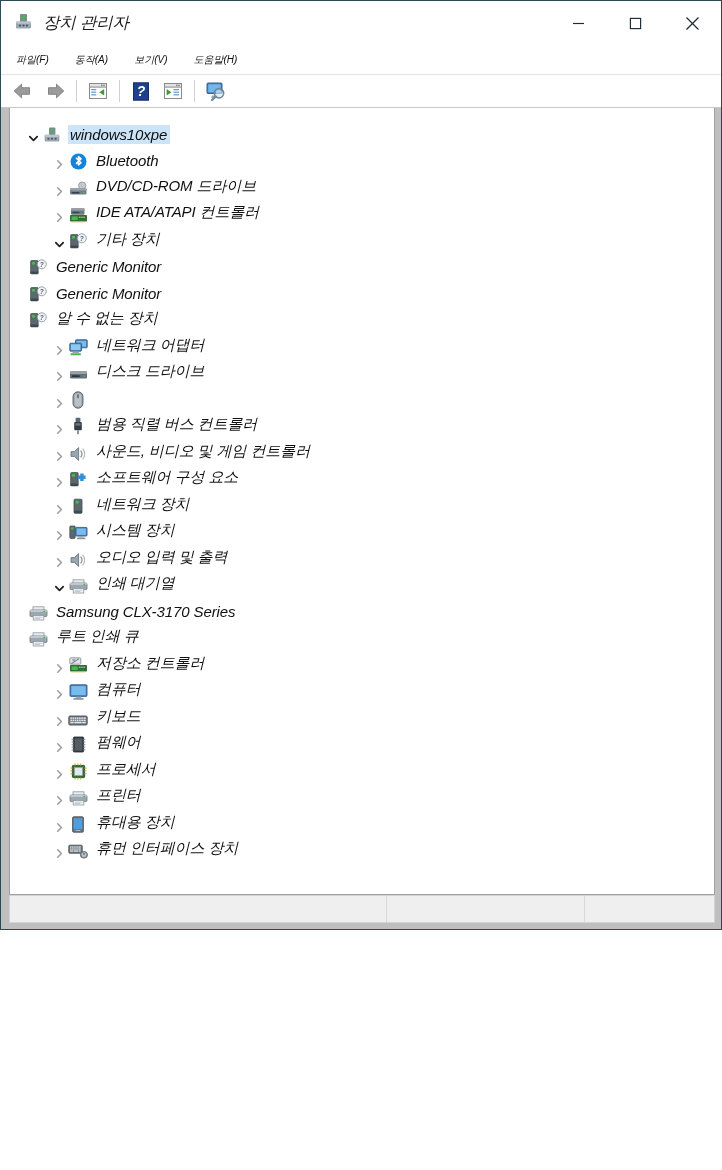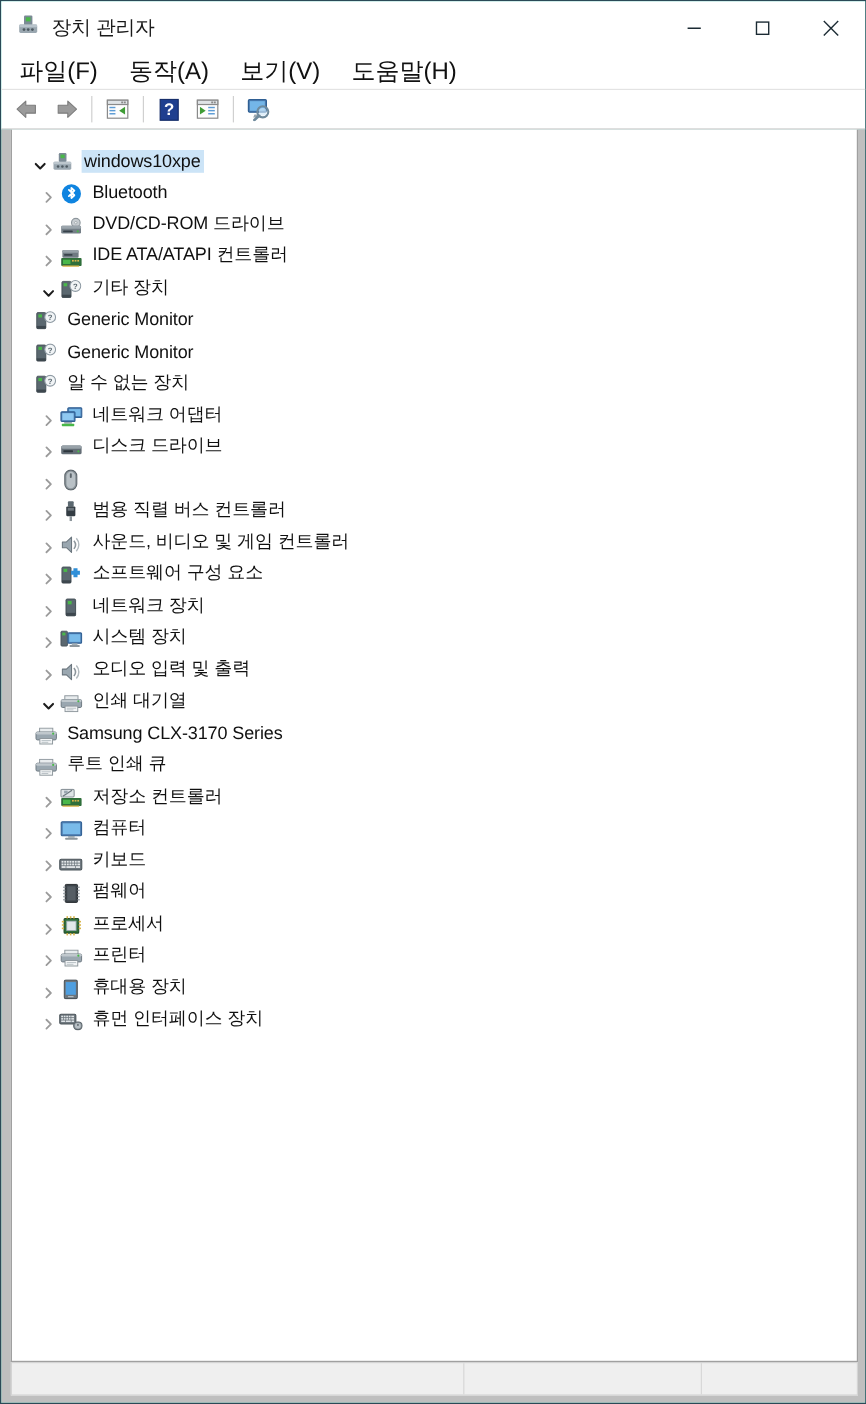--- a/index.html
+++ b/index.html
@@ -6,25 +6,26 @@
   html, body {
     width: 722px; height: 1170px;
     background: #ffffff;
     font-family: "Liberation Sans", "DejaVu Sans", sans-serif;
     overflow: hidden;
   }
 
   .window {
     position: absolute;
     left: 0; top: 0;
-    width: 722px; height: 1170px;
-    background: #14b8a6;
+    width: 722px; height: 930px;
+    background: #000000;
     border: 1px solid #2b4a57;
     display: flex;
     flex-direction: column;
+    font-style: italic;
   }
 
   
   .titlebar {
     height: 44px;
     flex: 0 0 44px;
     background: #ffffff;
     display: flex;
     align-items: center;
     position: relative;
@@ -61,21 +62,21 @@
     height: 30px;
     flex: 0 0 30px;
     background: #ffffff;
     display: flex;
     align-items: center;
     padding-left: 13px;
     gap: 22px;
     border-bottom: 1px solid #e3e3e3;
   }
   .menu-item {
-    font-size: 20px;
+    font-size: 10px;
     color: #111111;
     white-space: nowrap;
     cursor: default;
     padding: 2px 2px;
   }
 
   
   .toolbar {
     height: 33px;
     flex: 0 0 33px;
@@ -148,21 +149,21 @@
     color: #101010;
     letter-spacing: -0.1px;
     padding: 1px 3px 1px 2px;
   }
   .lbl.sel {
     background: #cce4f7;
   }
 
   
   .lv0 { padding-left: 14px; }
-  .lv1 { padding-left: 21px; }
+  .lv1 { padding-left: 40px; }
   .lv2 { }
 
   
   .statusbar {
     height: 34px;
     flex: 0 0 34px;
     background: #bfbfbf;
     padding: 0 6px 6px 8px;
     display: flex;
   }

